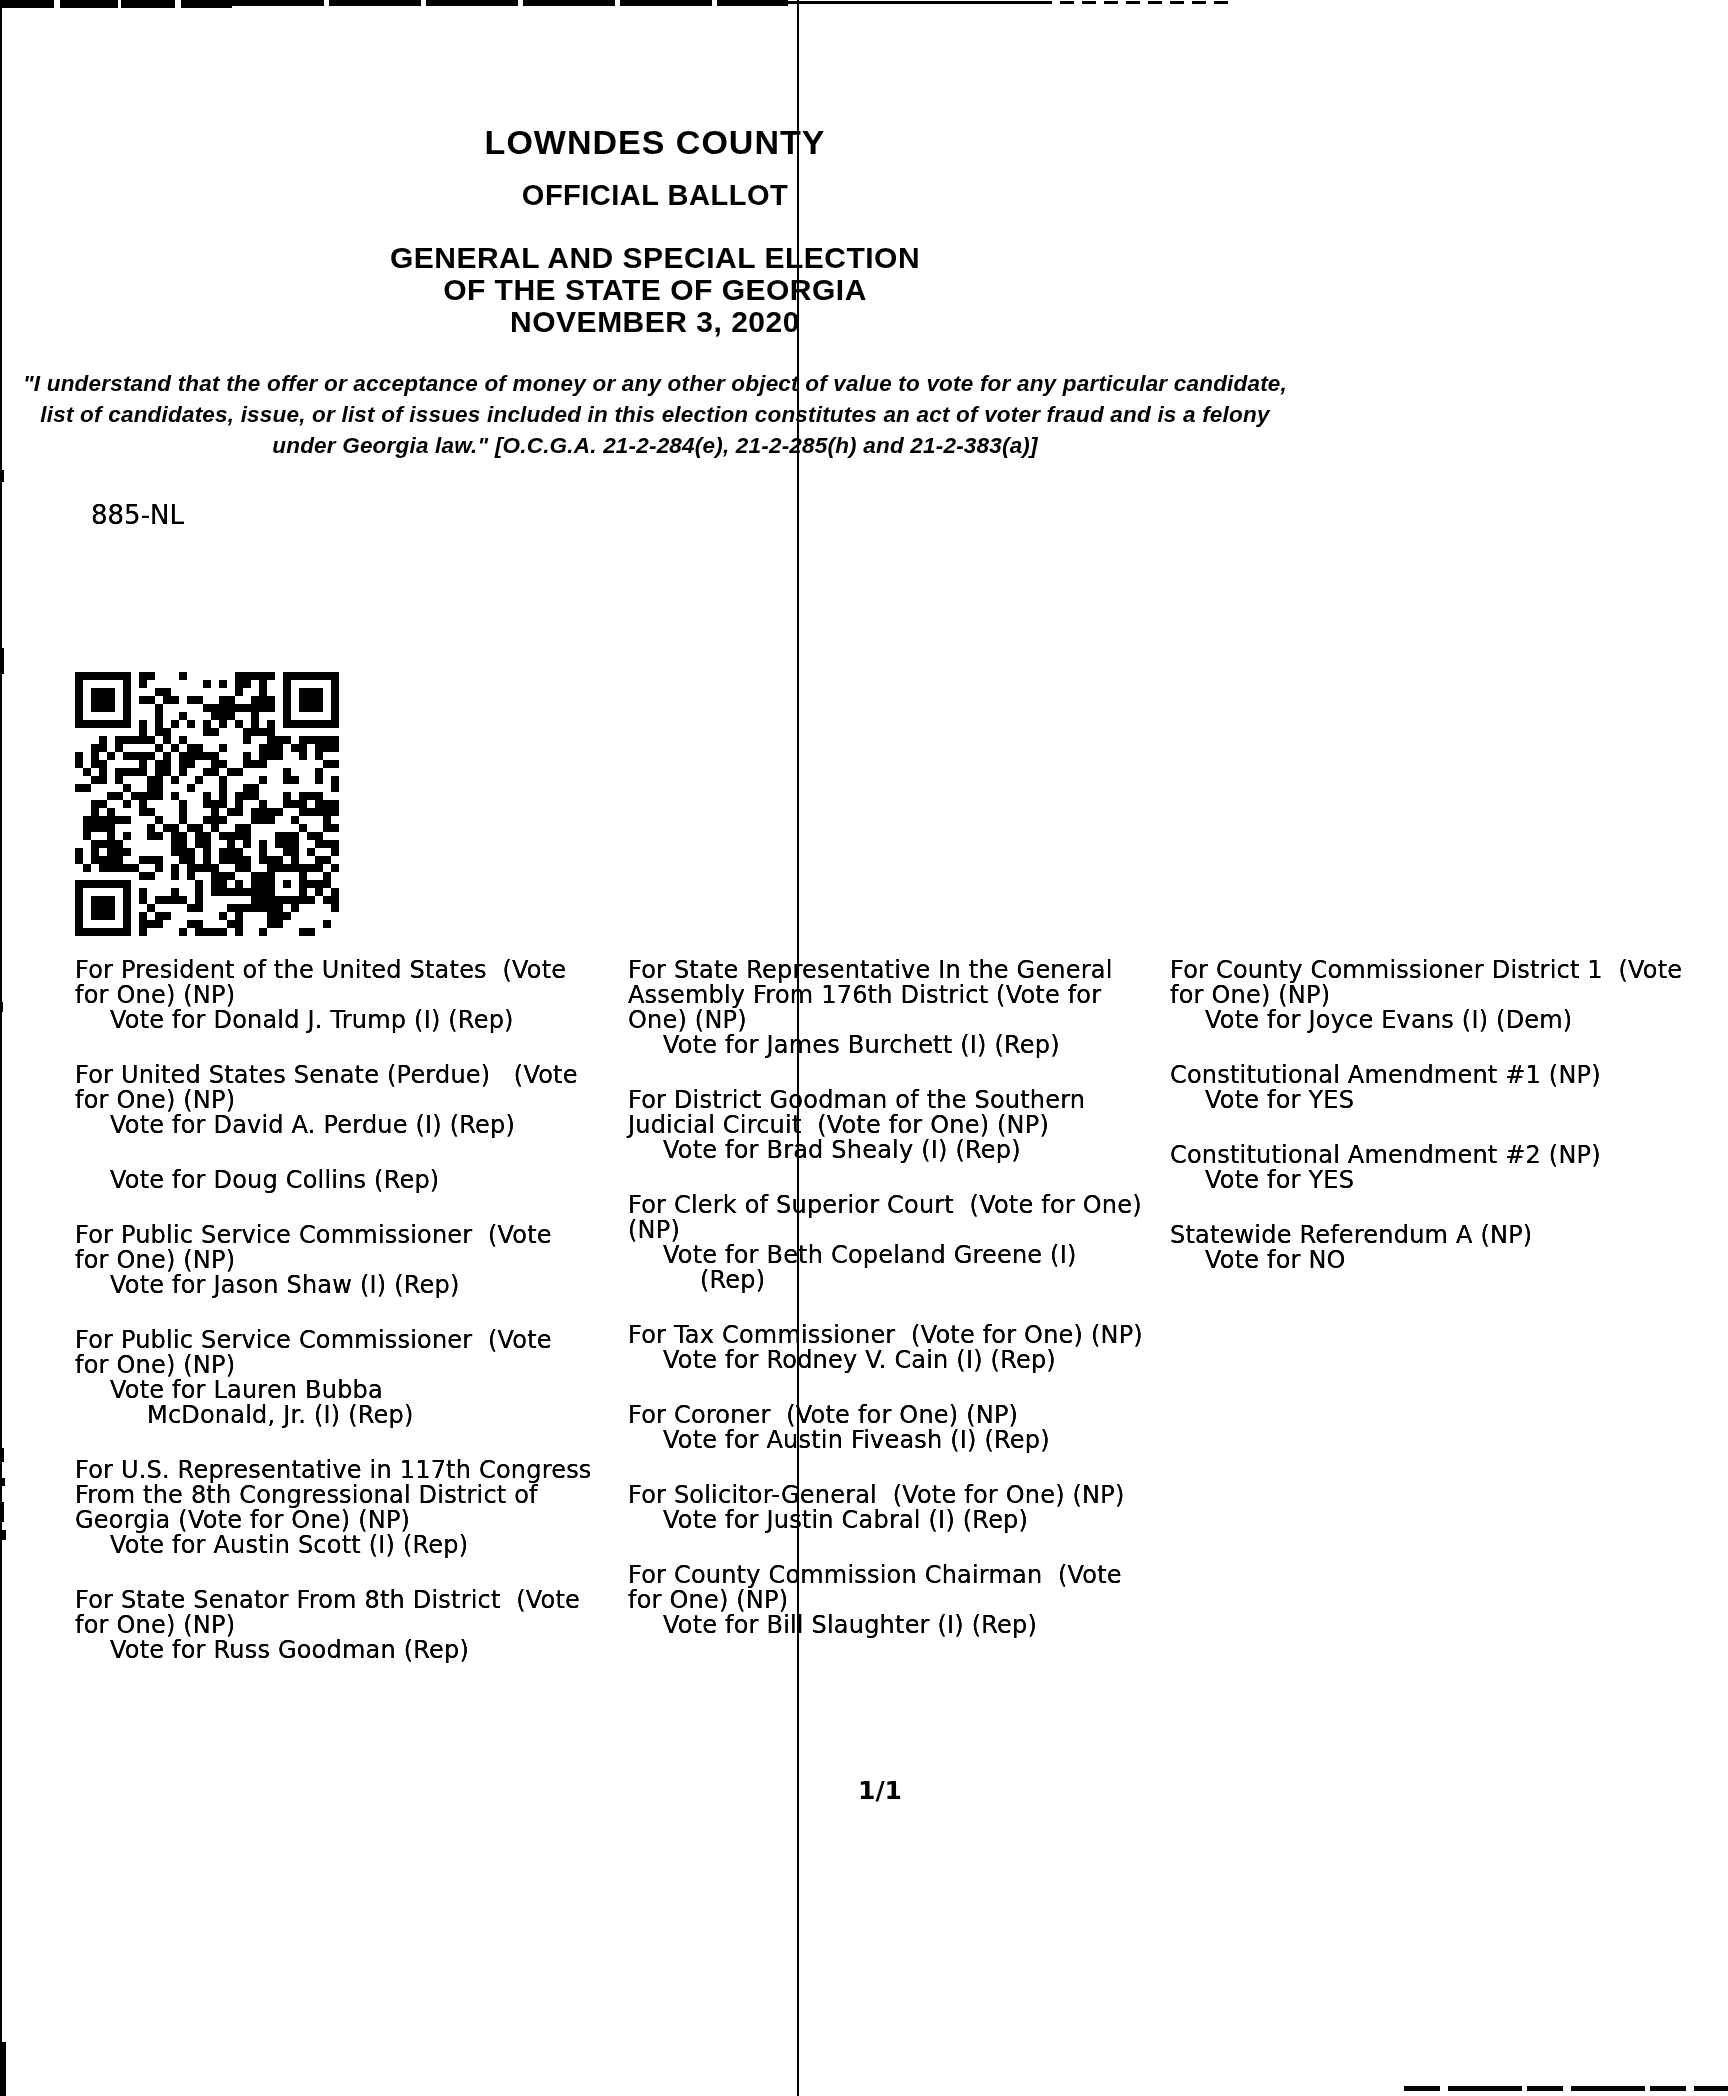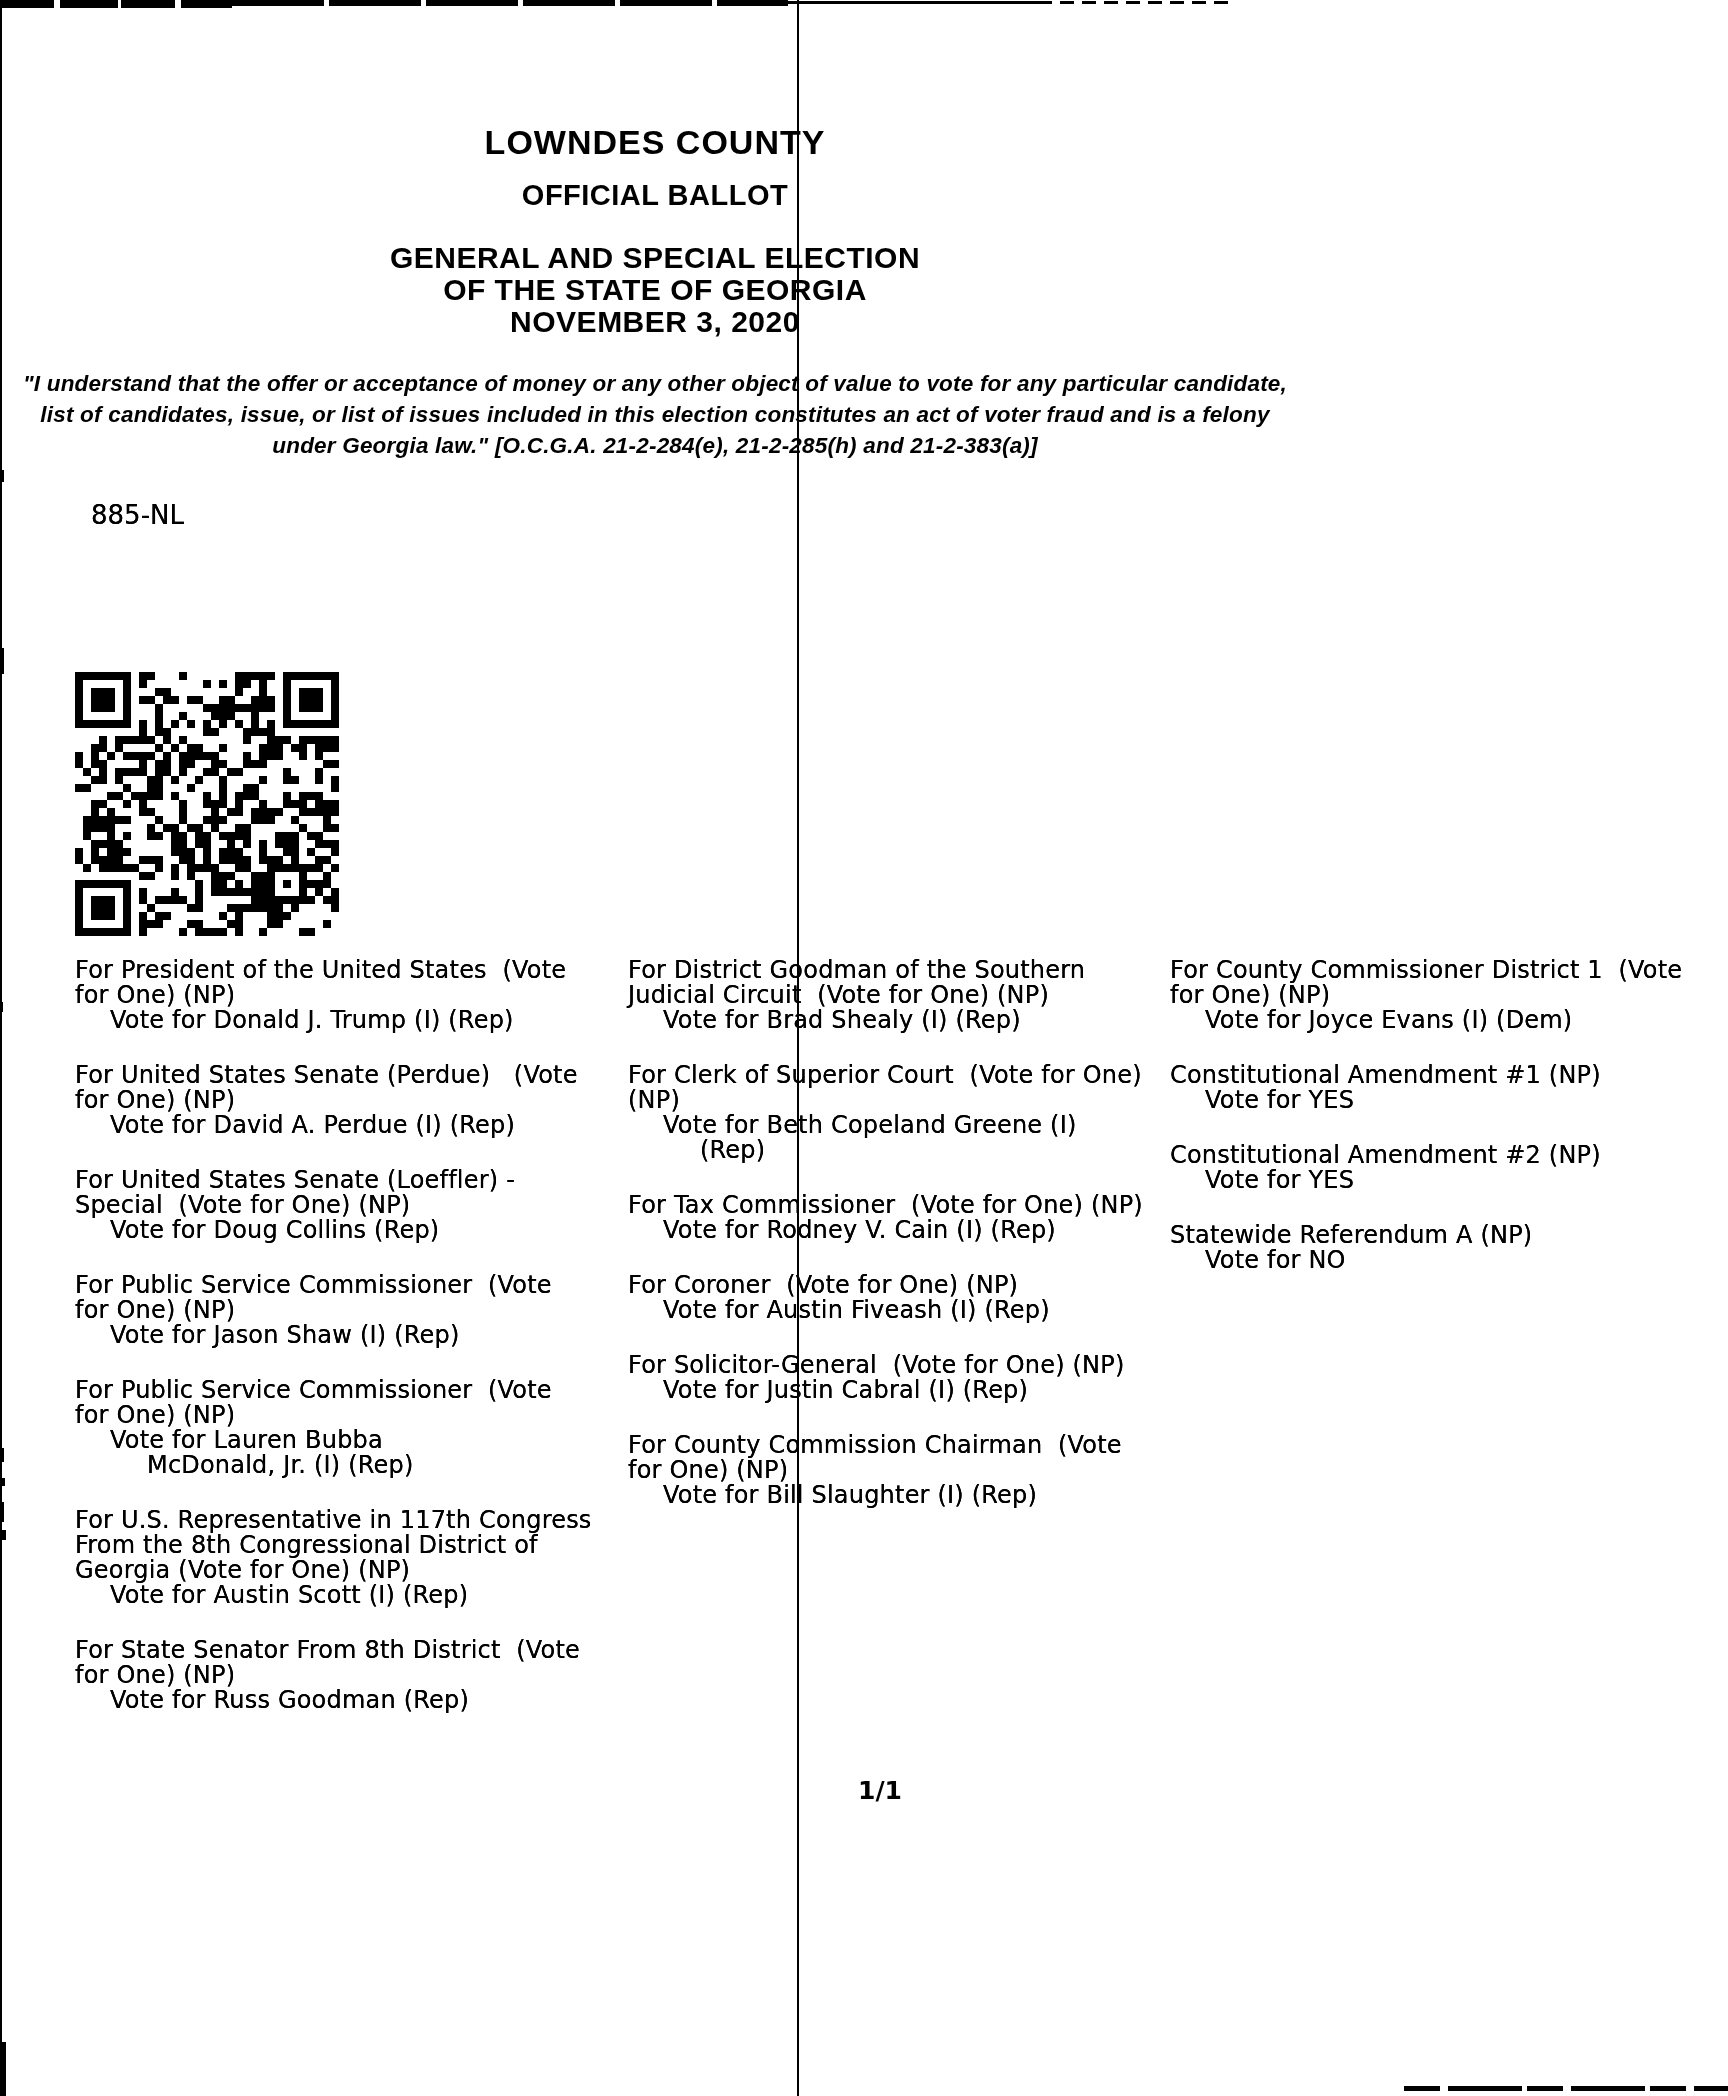--- a/index.html
+++ b/index.html
@@ -640,22 +640,20 @@
         <div class="contest-title">For President of the United States  (Vote
 for One) (NP)</div>
         <div class="contest-selection">Vote for Donald J. Trump (I) (Rep)</div>
       </div>
       <div class="contest">
         <div class="contest-title">For United States Senate (Perdue)   (Vote
 for One) (NP)</div>
         <div class="contest-selection">Vote for David A. Perdue (I) (Rep)</div>
       </div>
       <div class="contest">
-        <div class="contest-title">For United States Senate (Loeffler) -
-Special  (Vote for One) (NP)</div>
         <div class="contest-selection">Vote for Doug Collins (Rep)</div>
       </div>
       <div class="contest">
         <div class="contest-title">For Public Service Commissioner  (Vote
 for One) (NP)</div>
         <div class="contest-selection">Vote for Jason Shaw (I) (Rep)</div>
       </div>
       <div class="contest">
         <div class="contest-title">For Public Service Commissioner  (Vote
 for One) (NP)</div>
@@ -669,20 +667,26 @@
         <div class="contest-selection">Vote for Austin Scott (I) (Rep)</div>
       </div>
       <div class="contest">
         <div class="contest-title">For State Senator From 8th District  (Vote
 for One) (NP)</div>
         <div class="contest-selection">Vote for Russ Goodman (Rep)</div>
       </div>
     </div>
   <div class="ballot-col col-2">
       <div class="contest">
+        <div class="contest-title">For State Representative In the General
+Assembly From 176th District (Vote for
+One) (NP)</div>
+        <div class="contest-selection">Vote for James Burchett (I) (Rep)</div>
+      </div>
+      <div class="contest">
         <div class="contest-title">For District Goodman of the Southern
 Judicial Circuit  (Vote for One) (NP)</div>
         <div class="contest-selection">Vote for Brad Shealy (I) (Rep)</div>
       </div>
       <div class="contest">
         <div class="contest-title">For Clerk of Superior Court  (Vote for One)
 (NP)</div>
         <div class="contest-selection">Vote for Beth Copeland Greene (I)
 (Rep)</div>
       </div>

